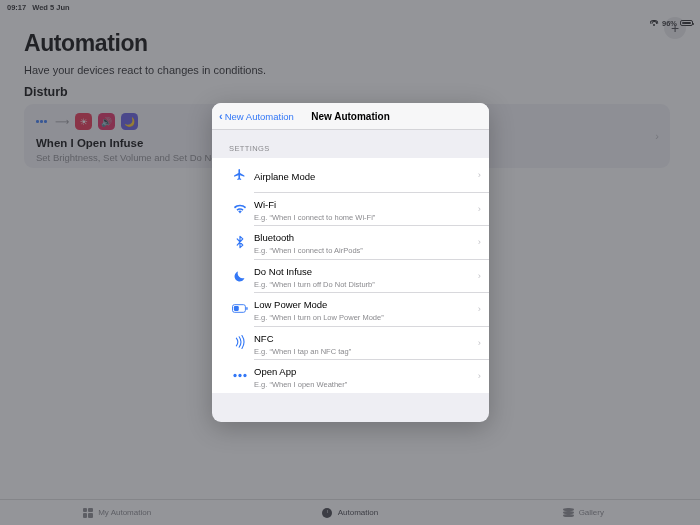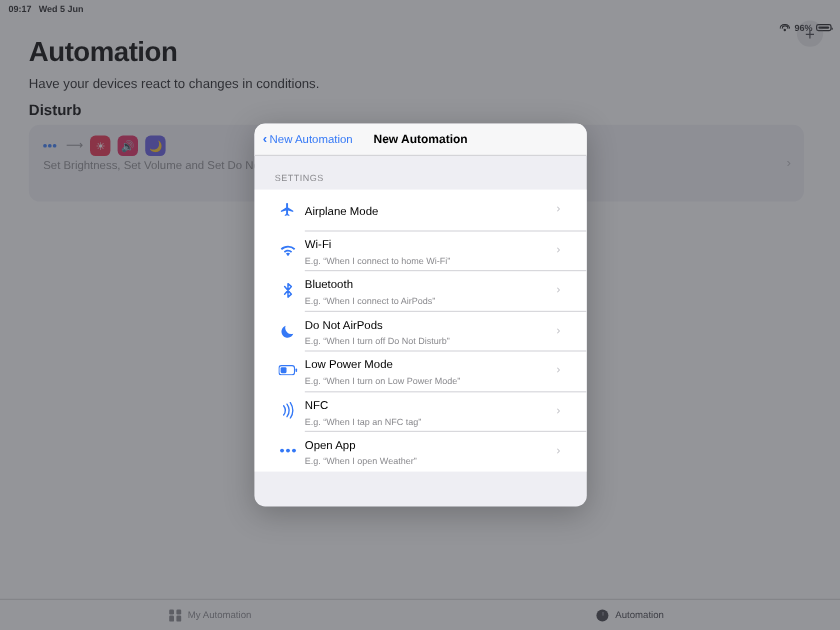--- a/index.html
+++ b/index.html
@@ -155,21 +155,21 @@
     font-size:10px; font-weight:bold; color:#000;
   }
   .modal-body { flex:1; overflow:hidden; padding-top:0; }
   .grp-label {
     font-size:7.5px; color:#8a8a8e; letter-spacing:0.4px;
     padding:14px 0 5px 17px;
   }
   .list { background:#ffffff; }
   .row {
     display:flex; align-items:center; height:33.5px;
-    padding-left:17px; padding-right:22px; position:relative;
+    padding-left:17px; padding-right:8px; position:relative;
   }
   .row + .row::before {
     content:""; position:absolute; left:42px; right:0; top:0;
     height:0.5px; background:#d8d8dc;
   }
   .row-ic {
     width:21px; flex:none; display:flex; align-items:center; justify-content:center;
     color:#3478f6;
   }
   .row-txt { flex:1; min-width:0; padding-left:4px; }
@@ -218,20 +218,21 @@
       <span class="dots-ic">
           <b></b>
           <b></b>
           <b></b>
         </span>
       <span class="arrow-ic">⟶</span>
       <span class="app-ic ic-bright">☀</span>
       <span class="app-ic ic-vol">🔊</span>
       <span class="app-ic ic-dnd">🌙</span>
     </div>
+    <div class="card-title">When I Open Infuse</div>
     <div class="card-sub">Set Brightness, Set Volume and Set Do Not Disturb</div>
     <div class="card-chev">›</div>
   </div>
 
   <div class="tab-bar">
     <div class="tab">
       <span class="tab-ic">
         <span class="grid-ic">
             <b></b>
             <b></b>
@@ -240,20 +241,30 @@
           </span>
       </span>
       <span>My Automation</span>
     </div>
     <div class="tab active">
       <span class="tab-ic">
         <span class="clock-ic"></span>
       </span>
       <span>Automation</span>
     </div>
+    <div class="tab">
+      <span class="tab-ic">
+        <span class="gal-ic">
+            <b></b>
+            <b></b>
+            <b></b>
+          </span>
+      </span>
+      <span>Gallery</span>
+    </div>
   </div>
 </div>
 
 <div id="dim-overlay"></div>
 
 <div class="modal">
   <div class="modal-head">
     <div class="back-btn">
       <span class="back-chev">‹</span>
       <span>New Automation</span>
@@ -306,21 +317,21 @@
         <span class="row-chev">›</span>
       </div>
 
       <div class="row">
         <span class="row-ic">
           <svg width="12" height="13" viewBox="0 0 20 22" fill="#3478f6">
               <path d="M17.5 15.3A8.6 8.6 0 0 1 6.6 4.3 8.6 8.6 0 1 0 17.5 15.3z"></path>
             </svg>
         </span>
         <span class="row-txt">
-          <span class="row-title">Do Not AirPods</span>
+          <span class="row-title">Do Not Infuse</span>
           <span class="row-sub" style="display:block">E.g. “When I turn off Do Not Disturb”</span>
         </span>
         <span class="row-chev">›</span>
       </div>
 
       <div class="row">
         <span class="row-ic">
           <svg width="16" height="9" viewBox="0 0 26 14">
               <rect x="0.8" y="0.8" width="21" height="12.4" rx="3.2" fill="none" stroke="#3478f6" stroke-width="1.5"></rect>
               <rect x="3" y="3" width="8" height="8" rx="1.8" fill="#3478f6"></rect>

